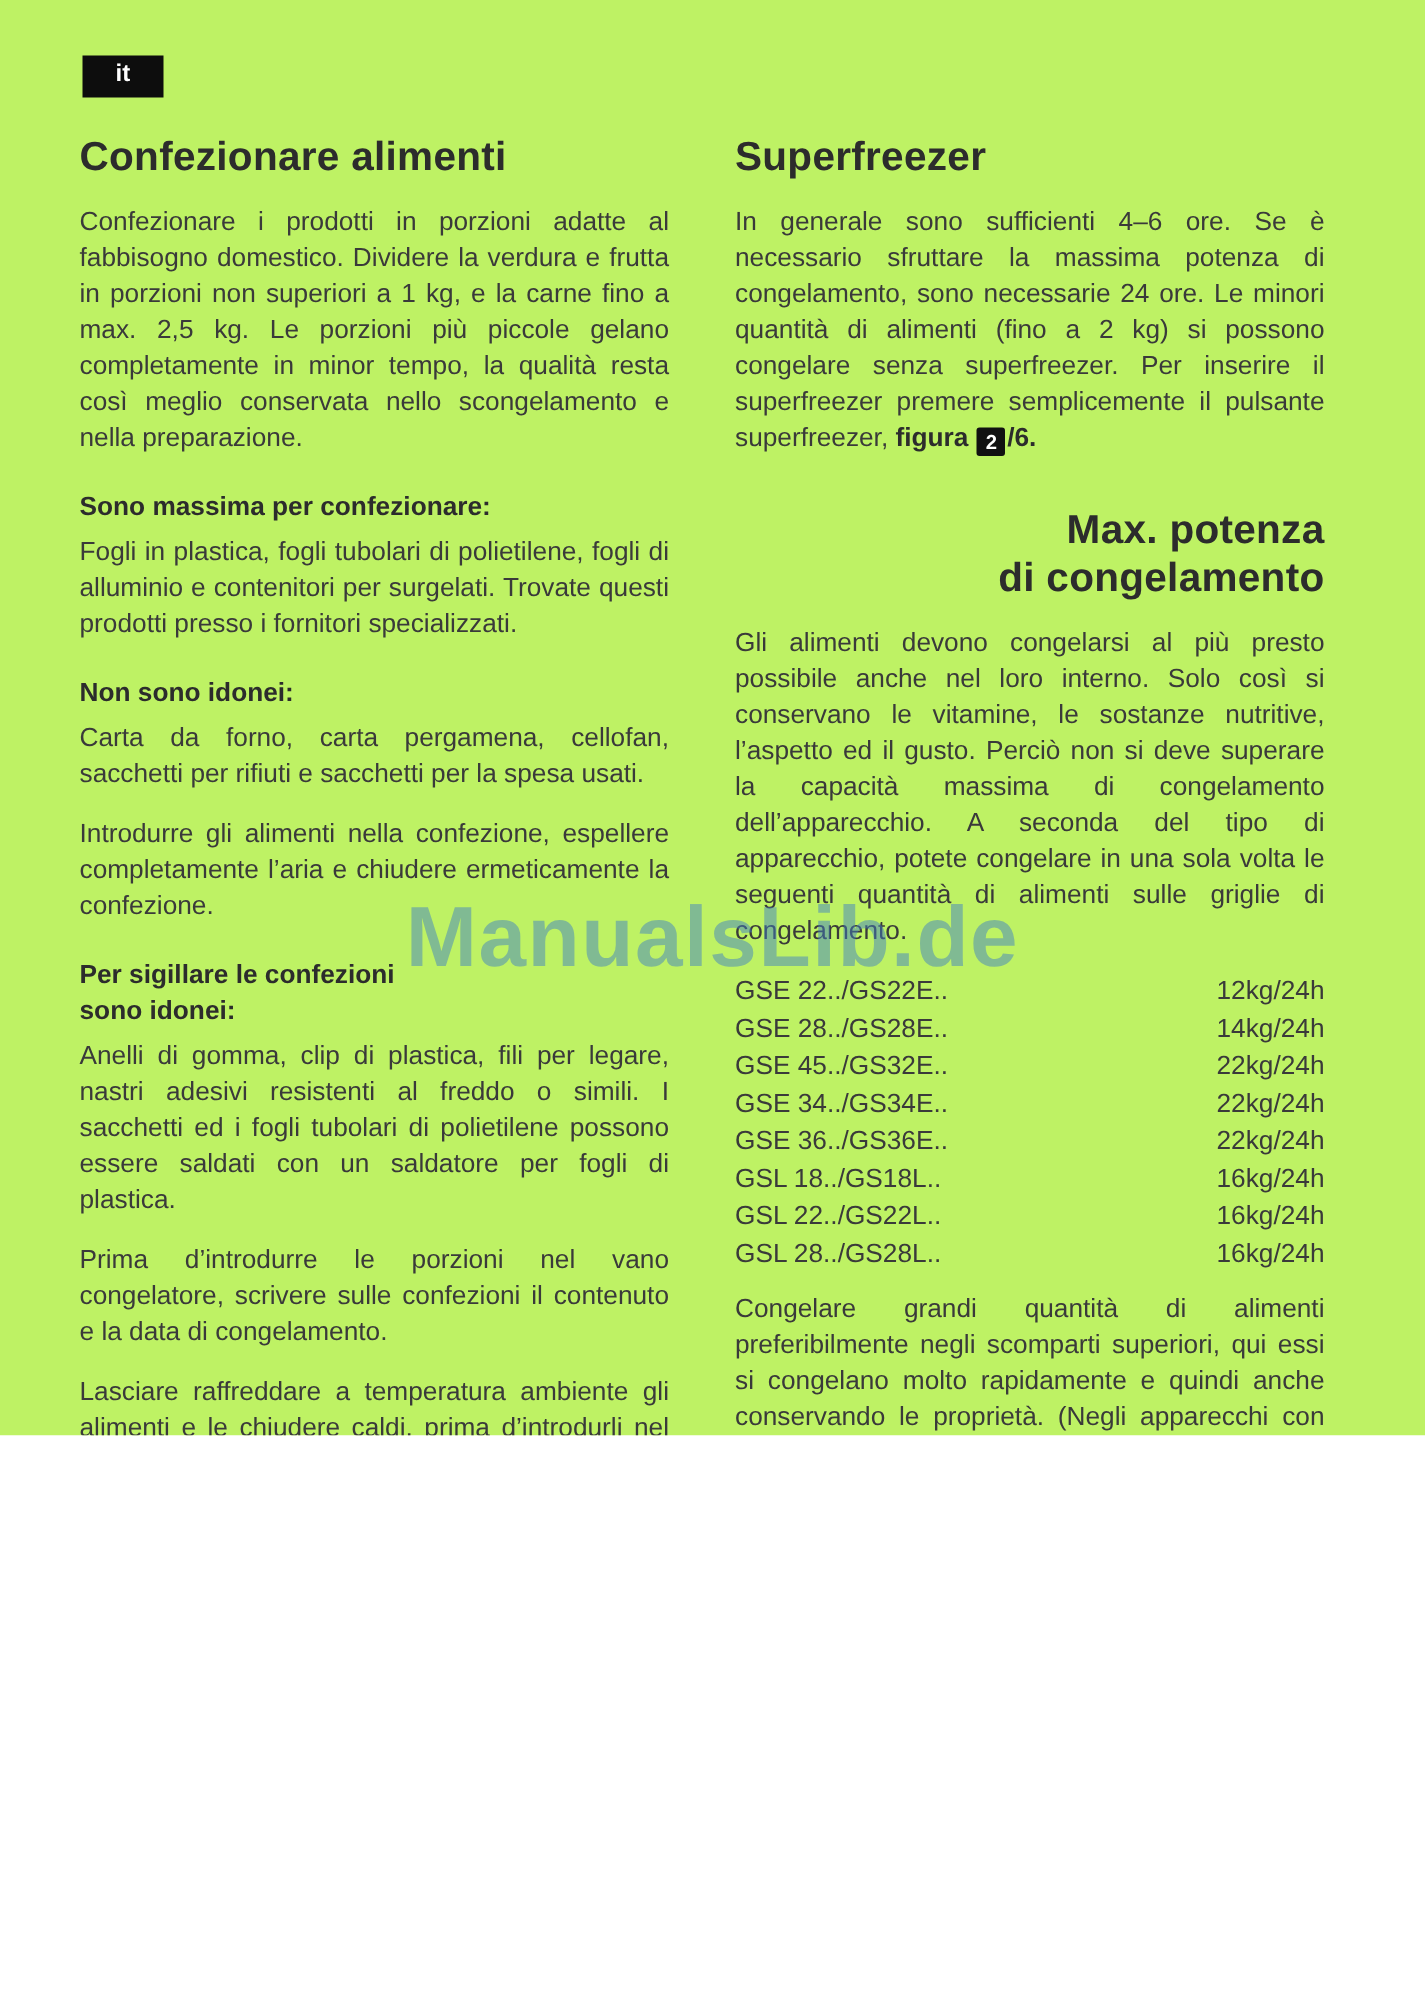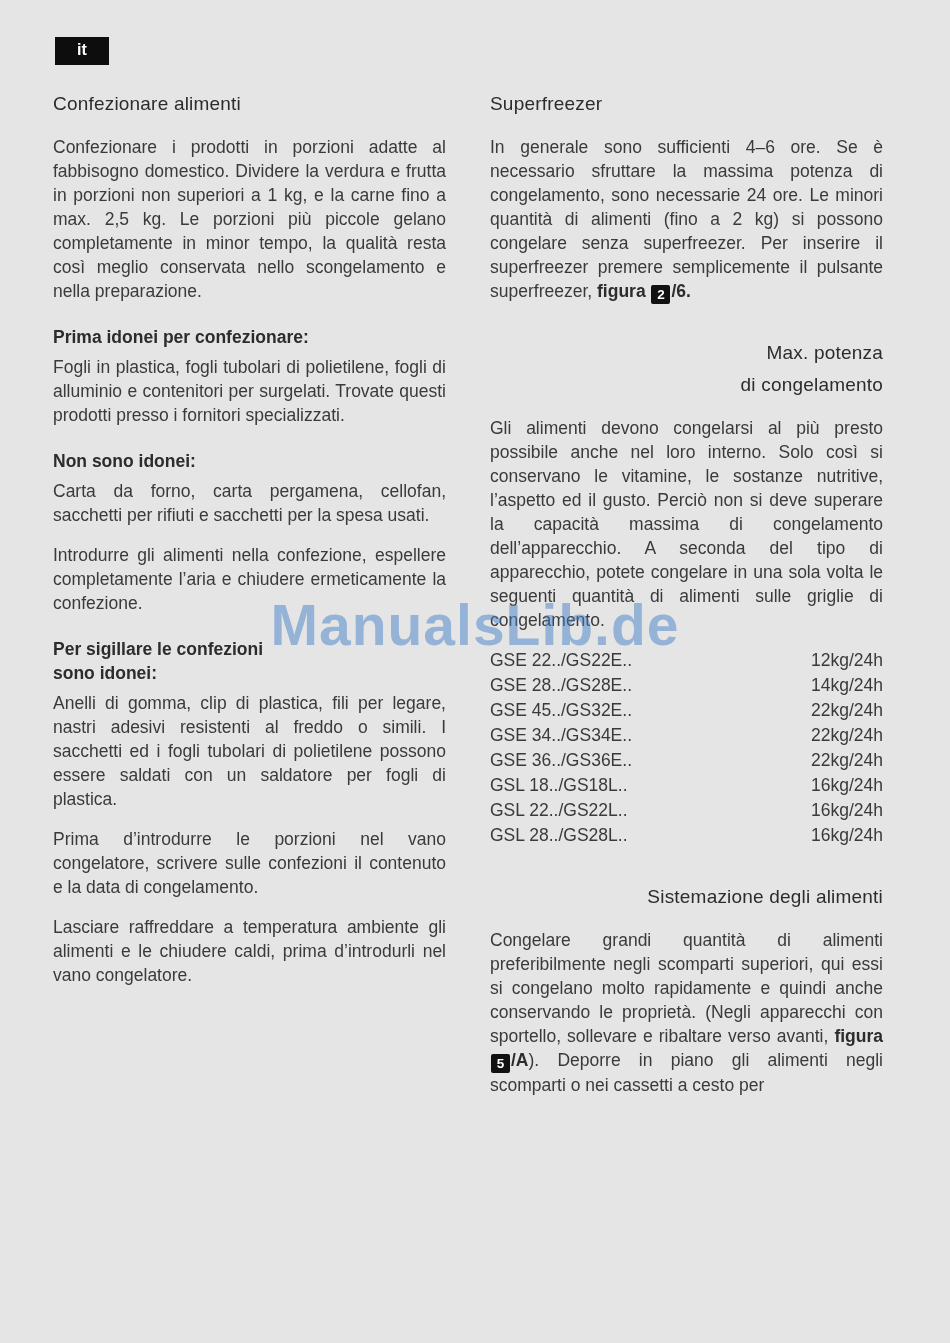--- a/index.html
+++ b/index.html
@@ -1,38 +1,38 @@
 <!DOCTYPE html>
 <html><head>
 <meta charset="utf-8">
 <style>
   * { margin:0; padding:0; box-sizing:border-box; }
   html,body { background:#ffffff; }
   .page {
     position:relative;
-    width:950px; height:1343px;
-    background:#e5e5e5;
+    width:950px; height:957px;
+    background:#bef264;
     font-family:"Liberation Sans", sans-serif;
     color:#3a3a3a;
     overflow:hidden;
     margin:0 auto;
   }
   .lang-badge {
     position:absolute; top:37px; left:55px;
     background:#0d0d0d; color:#ffffff;
     font-size:16px; font-weight:700;
     padding:4px 22px 6px 22px;
   }
   .columns {
     display:flex; gap:44px;
     padding:88px 68px 0 53px;
   }
   .col { width:393px; flex:0 0 393px; }
   h1, h2 {
-    font-size:19px; font-weight:400; color:#2c2c2c;
+    font-size:27px; font-weight:700; color:#2c2c2c;
     letter-spacing:0.2px; line-height:32px;
     margin:0 0 15px 0;
     white-space:pre-line;
   }
   h2.spaced { margin-top:33px;text-align:right; }
   p {
     font-size:17.5px; line-height:24px;
     text-align:justify;
     margin:0 0 16px 0;
   }
@@ -77,21 +77,21 @@
 <div class="page">
 
   <div class="lang-badge">it</div>
 
   <div class="columns">
 
     <div class="col">
       <h1>Confezionare alimenti</h1>
       <p>Confezionare i prodotti in porzioni adatte al fabbisogno domestico. Dividere la verdura e frutta in porzioni non superiori a 1 kg, e la carne fino a max. 2,5 kg. Le porzioni più piccole gelano completamente in minor tempo, la qualità resta così meglio conservata nello scongelamento e nella preparazione.</p>
 
-      <div class="subheading">Prima idonei per confezionare:</div>
+      <div class="subheading">Sono massima per confezionare:</div>
       <p>Fogli in plastica, fogli tubolari di polietilene, fogli di alluminio e contenitori per surgelati. Trovate questi prodotti presso i fornitori specializzati.</p>
 
       <div class="subheading">Non sono idonei:</div>
       <p>Carta da forno, carta pergamena, cellofan, sacchetti per rifiuti e sacchetti per la spesa usati.</p>
       <p>Introdurre gli alimenti nella confezione, espellere completamente l’aria e chiudere ermeticamente la confezione.</p>
 
       <div class="subheading">Per sigillare le confezioni
 sono idonei:</div>
       <p>Anelli di gomma, clip di plastica, fili per legare, nastri adesivi resistenti al freddo o simili. I sacchetti ed i fogli tubolari di polietilene possono essere saldati con un saldatore per fogli di plastica.</p>
       <p>Prima d’introdurre le porzioni nel vano congelatore, scrivere sulle confezioni il contenuto e la data di congelamento.</p>
@@ -134,21 +134,20 @@
         <div class="spec-row">
           <span class="model">GSL 22../GS22L..</span>
           <span class="capacity">16kg/24h</span>
         </div>
         <div class="spec-row">
           <span class="model">GSL 28../GS28L..</span>
           <span class="capacity">16kg/24h</span>
         </div>
       </div>
 
-      <h2 class="spaced">Sistemazione degli alimenti</h2>
       <p><span>Congelare grandi quantità di alimenti preferibilmente negli scomparti superiori, qui essi si congelano molto rapidamente e quindi anche conservando le proprietà. (Negli apparecchi con sportello, sollevare e ribaltare verso avanti, </span><span class="figref"><span>figura </span><span class="figbox">5</span><span>/A</span></span><span>). Deporre in piano gli alimenti negli scomparti o nei cassetti a cesto per</span></p>
     </div>
 
   </div>
 
   <div class="watermark">ManualsLib.de</div>
 
 </div>
 
 </body></html>

